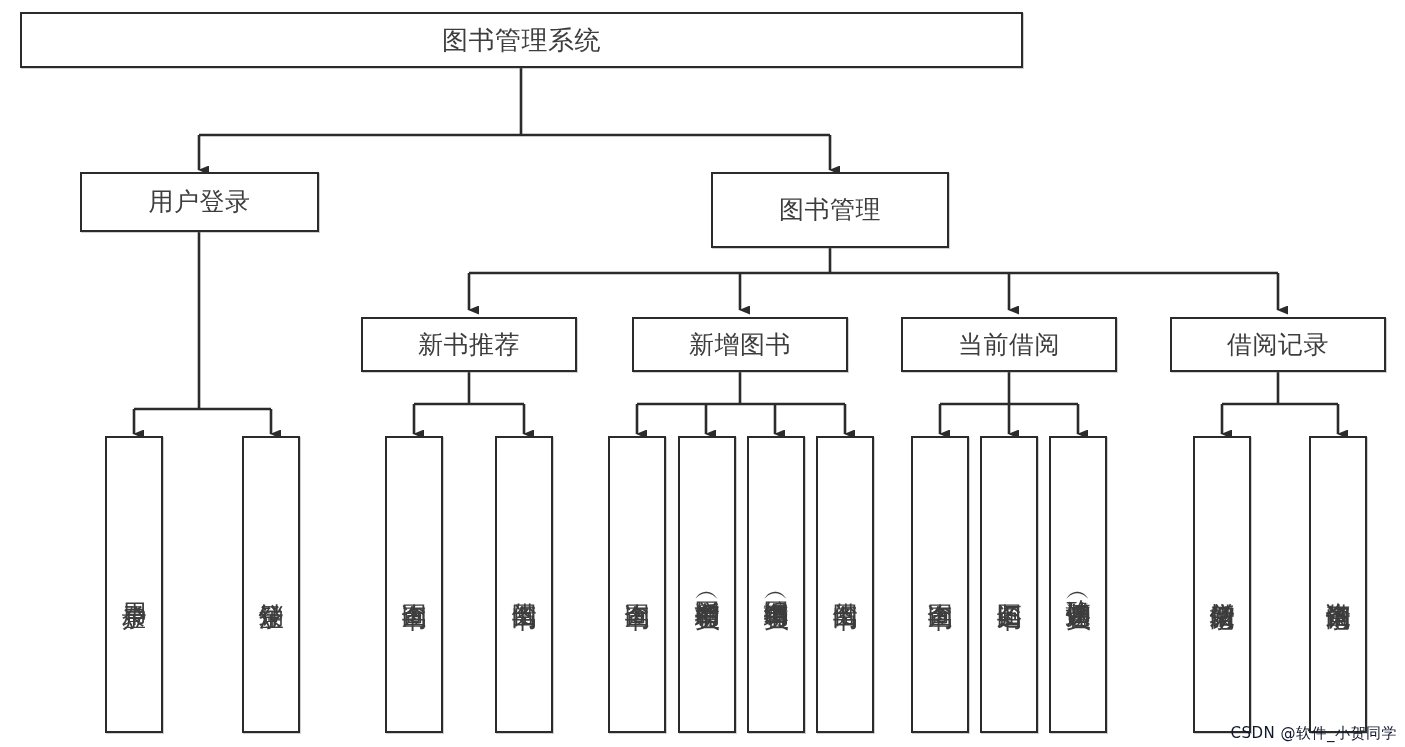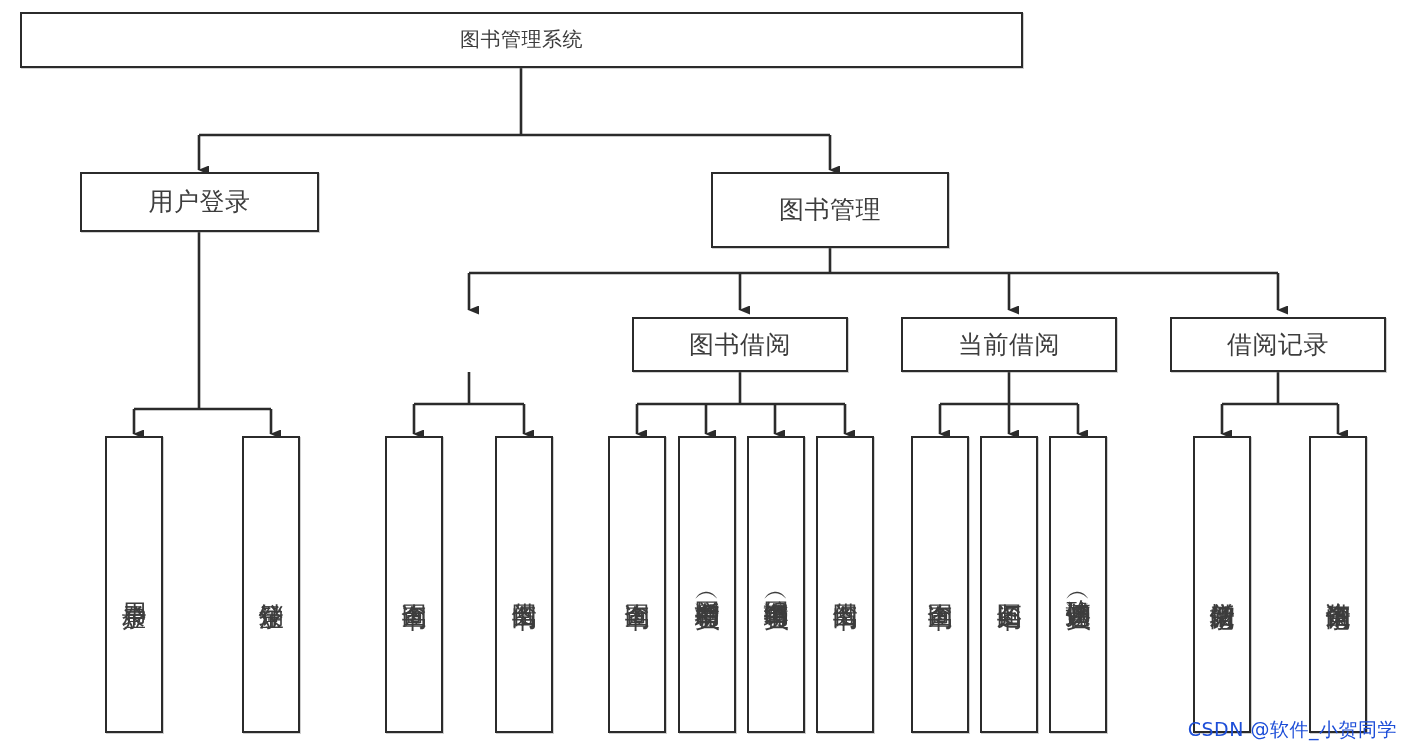--- a/index.html
+++ b/index.html
@@ -43,42 +43,42 @@
     line-height: 1.18;
     color: #3d3d3d;
   }
   
   .node.horiz .node-label {
     font-size: 25px;
     letter-spacing: 0.5px;
     white-space: nowrap;
   }
   .node.root .node-label {
-    font-size: 20px;
+    font-size: 26px;
   }
   
   .node.vert {
     align-items: center;
     justify-content: center;
     padding: 6px 2px;
   }
   .node.vert .node-label {
     writing-mode: vertical-rl;
     text-orientation: upright;
     font-size: 25px;
     line-height: 1.26;
     letter-spacing: 1px;
     max-height: 100%;
   }
   .watermark {
     position: absolute;
     right: 8px;
     bottom: 4px;
-    font-size: 19px;
-    color: #1d4ed8;
+    font-size: 15px;
+    color: #0f172a;
     white-space: nowrap;
     letter-spacing: 0.5px;
   }
 </style>
 </head>
 <body>
 
 <div id="diagram-root">
 
   <svg id="edges-layer" width="1405" height="747" viewBox="0 0 1405 747">
@@ -137,23 +137,26 @@
   </div>
 
   <div class="node horiz" style="left:80px; top:172px; width:239px; height:60px;">
     <span class="node-label">用户登录</span>
   </div>
 
   <div class="node horiz" style="left:711px; top:172px; width:238px; height:76px;">
     <span class="node-label">图书管理</span>
   </div>
 
+  <div class="node horiz" style="left:361px; top:317px; width:216px; height:55px;">
+    <span class="node-label">新书推荐</span>
+  </div>
 
   <div class="node horiz" style="left:632px; top:317px; width:216px; height:55px;">
-    <span class="node-label">图书借阅</span>
+    <span class="node-label">新增图书</span>
   </div>
 
   <div class="node horiz" style="left:1170px; top:317px; width:216px; height:55px;">
     <span class="node-label">借阅记录</span>
   </div>
 
   <div class="node horiz" style="left:901px; top:317px; width:216px; height:55px;">
     <span class="node-label">当前借阅</span>
   </div>
 

